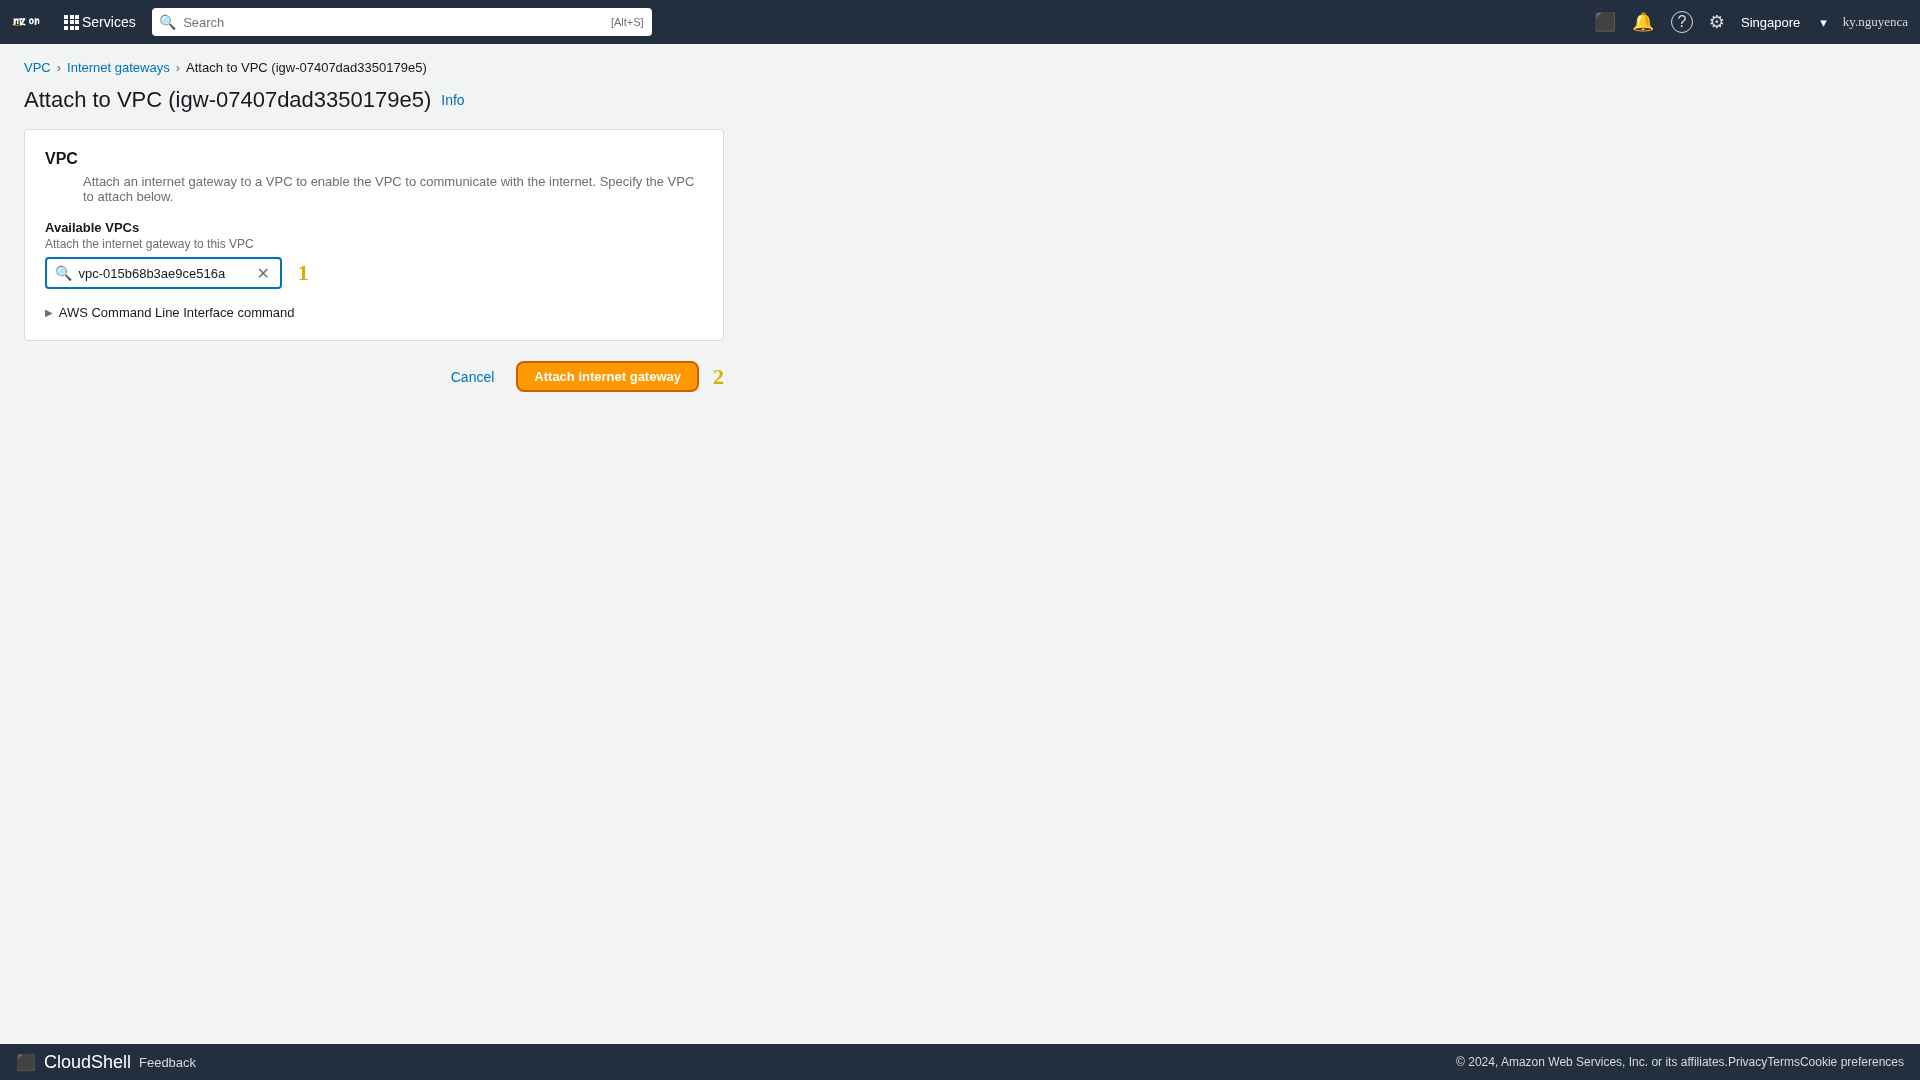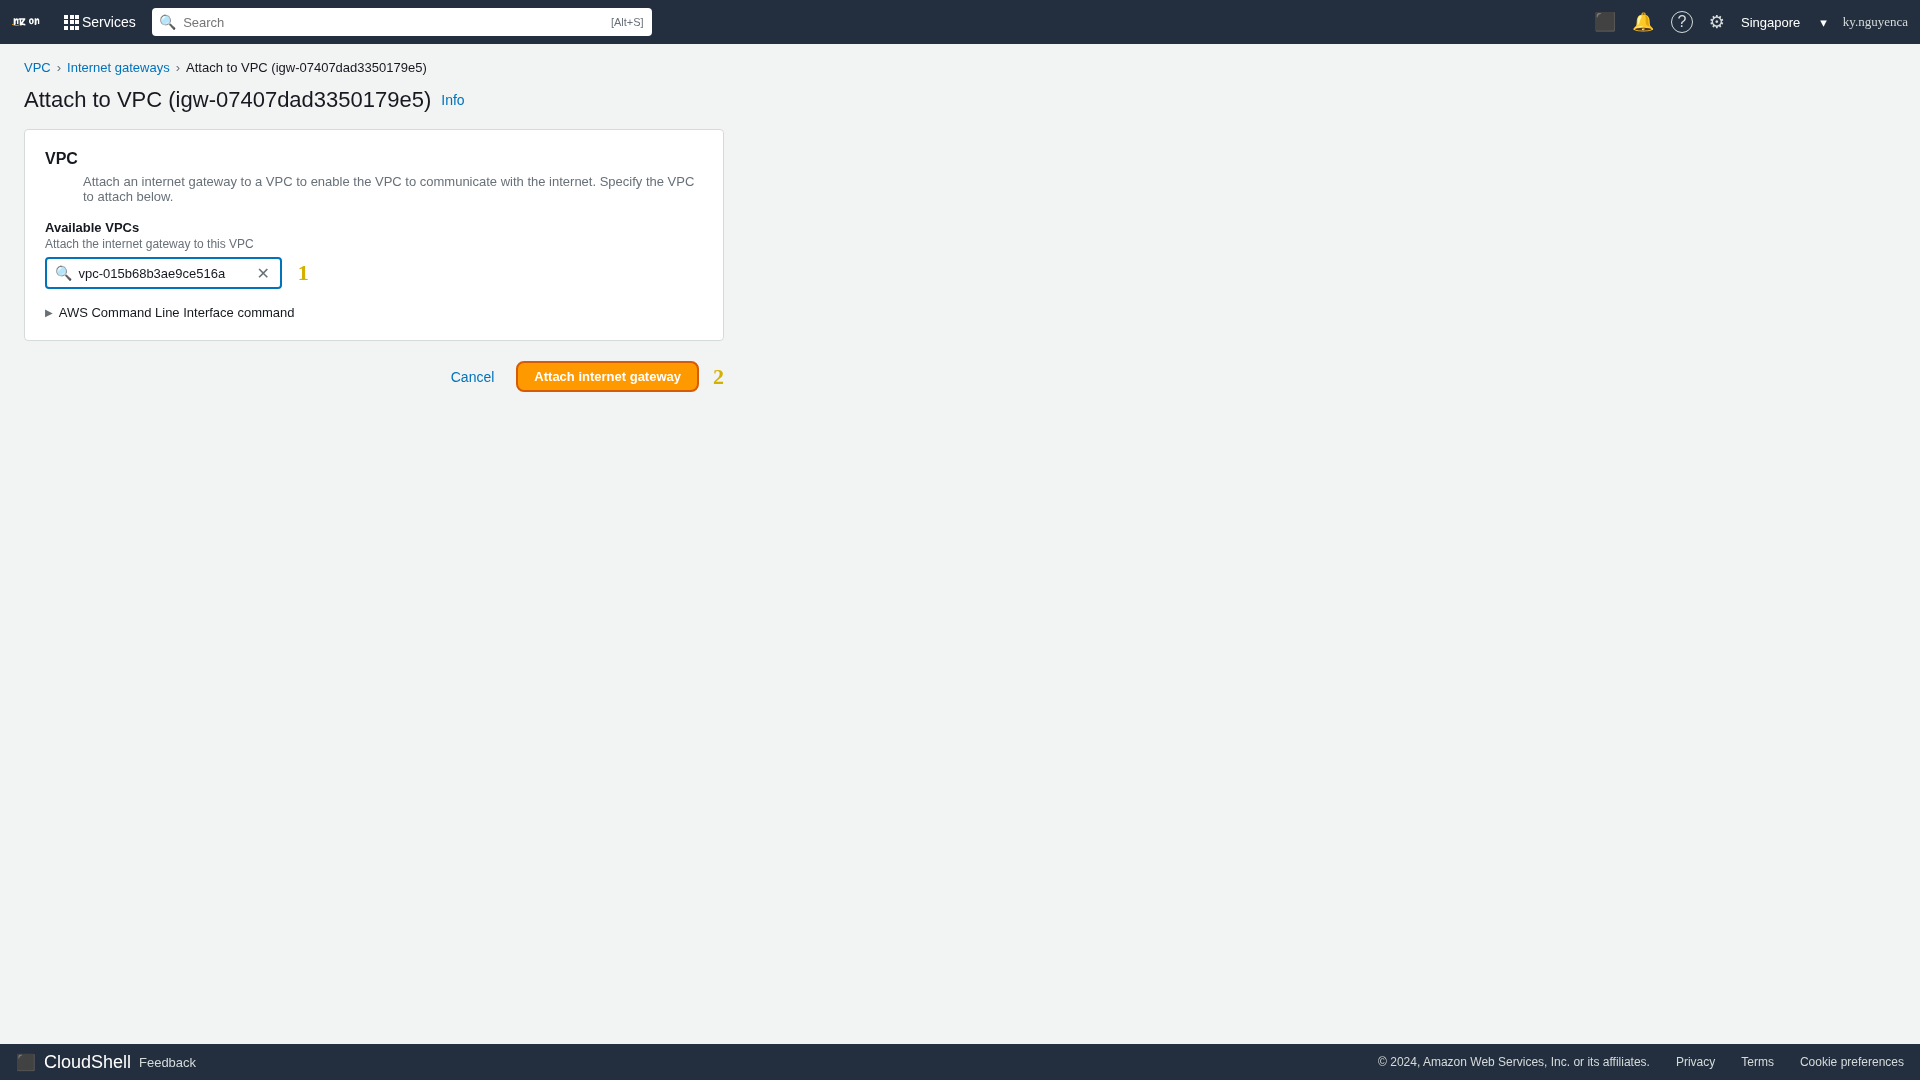--- a/index.html
+++ b/index.html
@@ -132,21 +132,21 @@
     .bottom-bar {
       position: fixed; bottom: 0; left: 0; right: 0;
       background: #232f3e; height: 36px;
       display: flex; align-items: center; padding: 0 16px;
       justify-content: space-between;
     }
     .bottom-left { display: flex; align-items: center; gap: 8px; }
     .cloudshell-icon { color: #d5dbdb; font-size: 16px; }
     .cloudshell-label { color: white; font-size: 18px; }
     .feedback-link { color: #d5dbdb; font-size: 13px; cursor: pointer; text-decoration: none; }
-    .bottom-right { color: #d5dbdb; font-size: 12px; display: flex; gap: 26px; }
+    .bottom-right { color: #d5dbdb; font-size: 12px; display: flex; gap: 0; }
     .bottom-right a { color: #d5dbdb; text-decoration: none; }
   </style>
 </head>
 <body>
 
 <nav class="top-nav">
   <div class="aws-logo">
     <svg width="32" height="20" viewBox="0 0 60 36" fill="none">
       <path d="M17 22.5c-2.5 1.7-6 2.6-9 2.6-4.3 0-8.1-1.6-11-4.2-.2-.2 0-.5.3-.3 3.1 1.8 7 2.9 11 2.9 2.7 0 5.7-.6 8.4-1.7.4-.2.7.3.3.7z" fill="#FF9900"></path>
       <path d="M18.2 21.1c-.3-.4-2.2-.2-3 .1-.3.1-.3-.2-.1-.4 1.5-1 3.9-.7 4.2-.4.3.4-.1 2.8-1.4 3.9-.2.2-.4.1-.3-.1.3-.7.9-2.7.6-3.1z" fill="#FF9900"></path>

